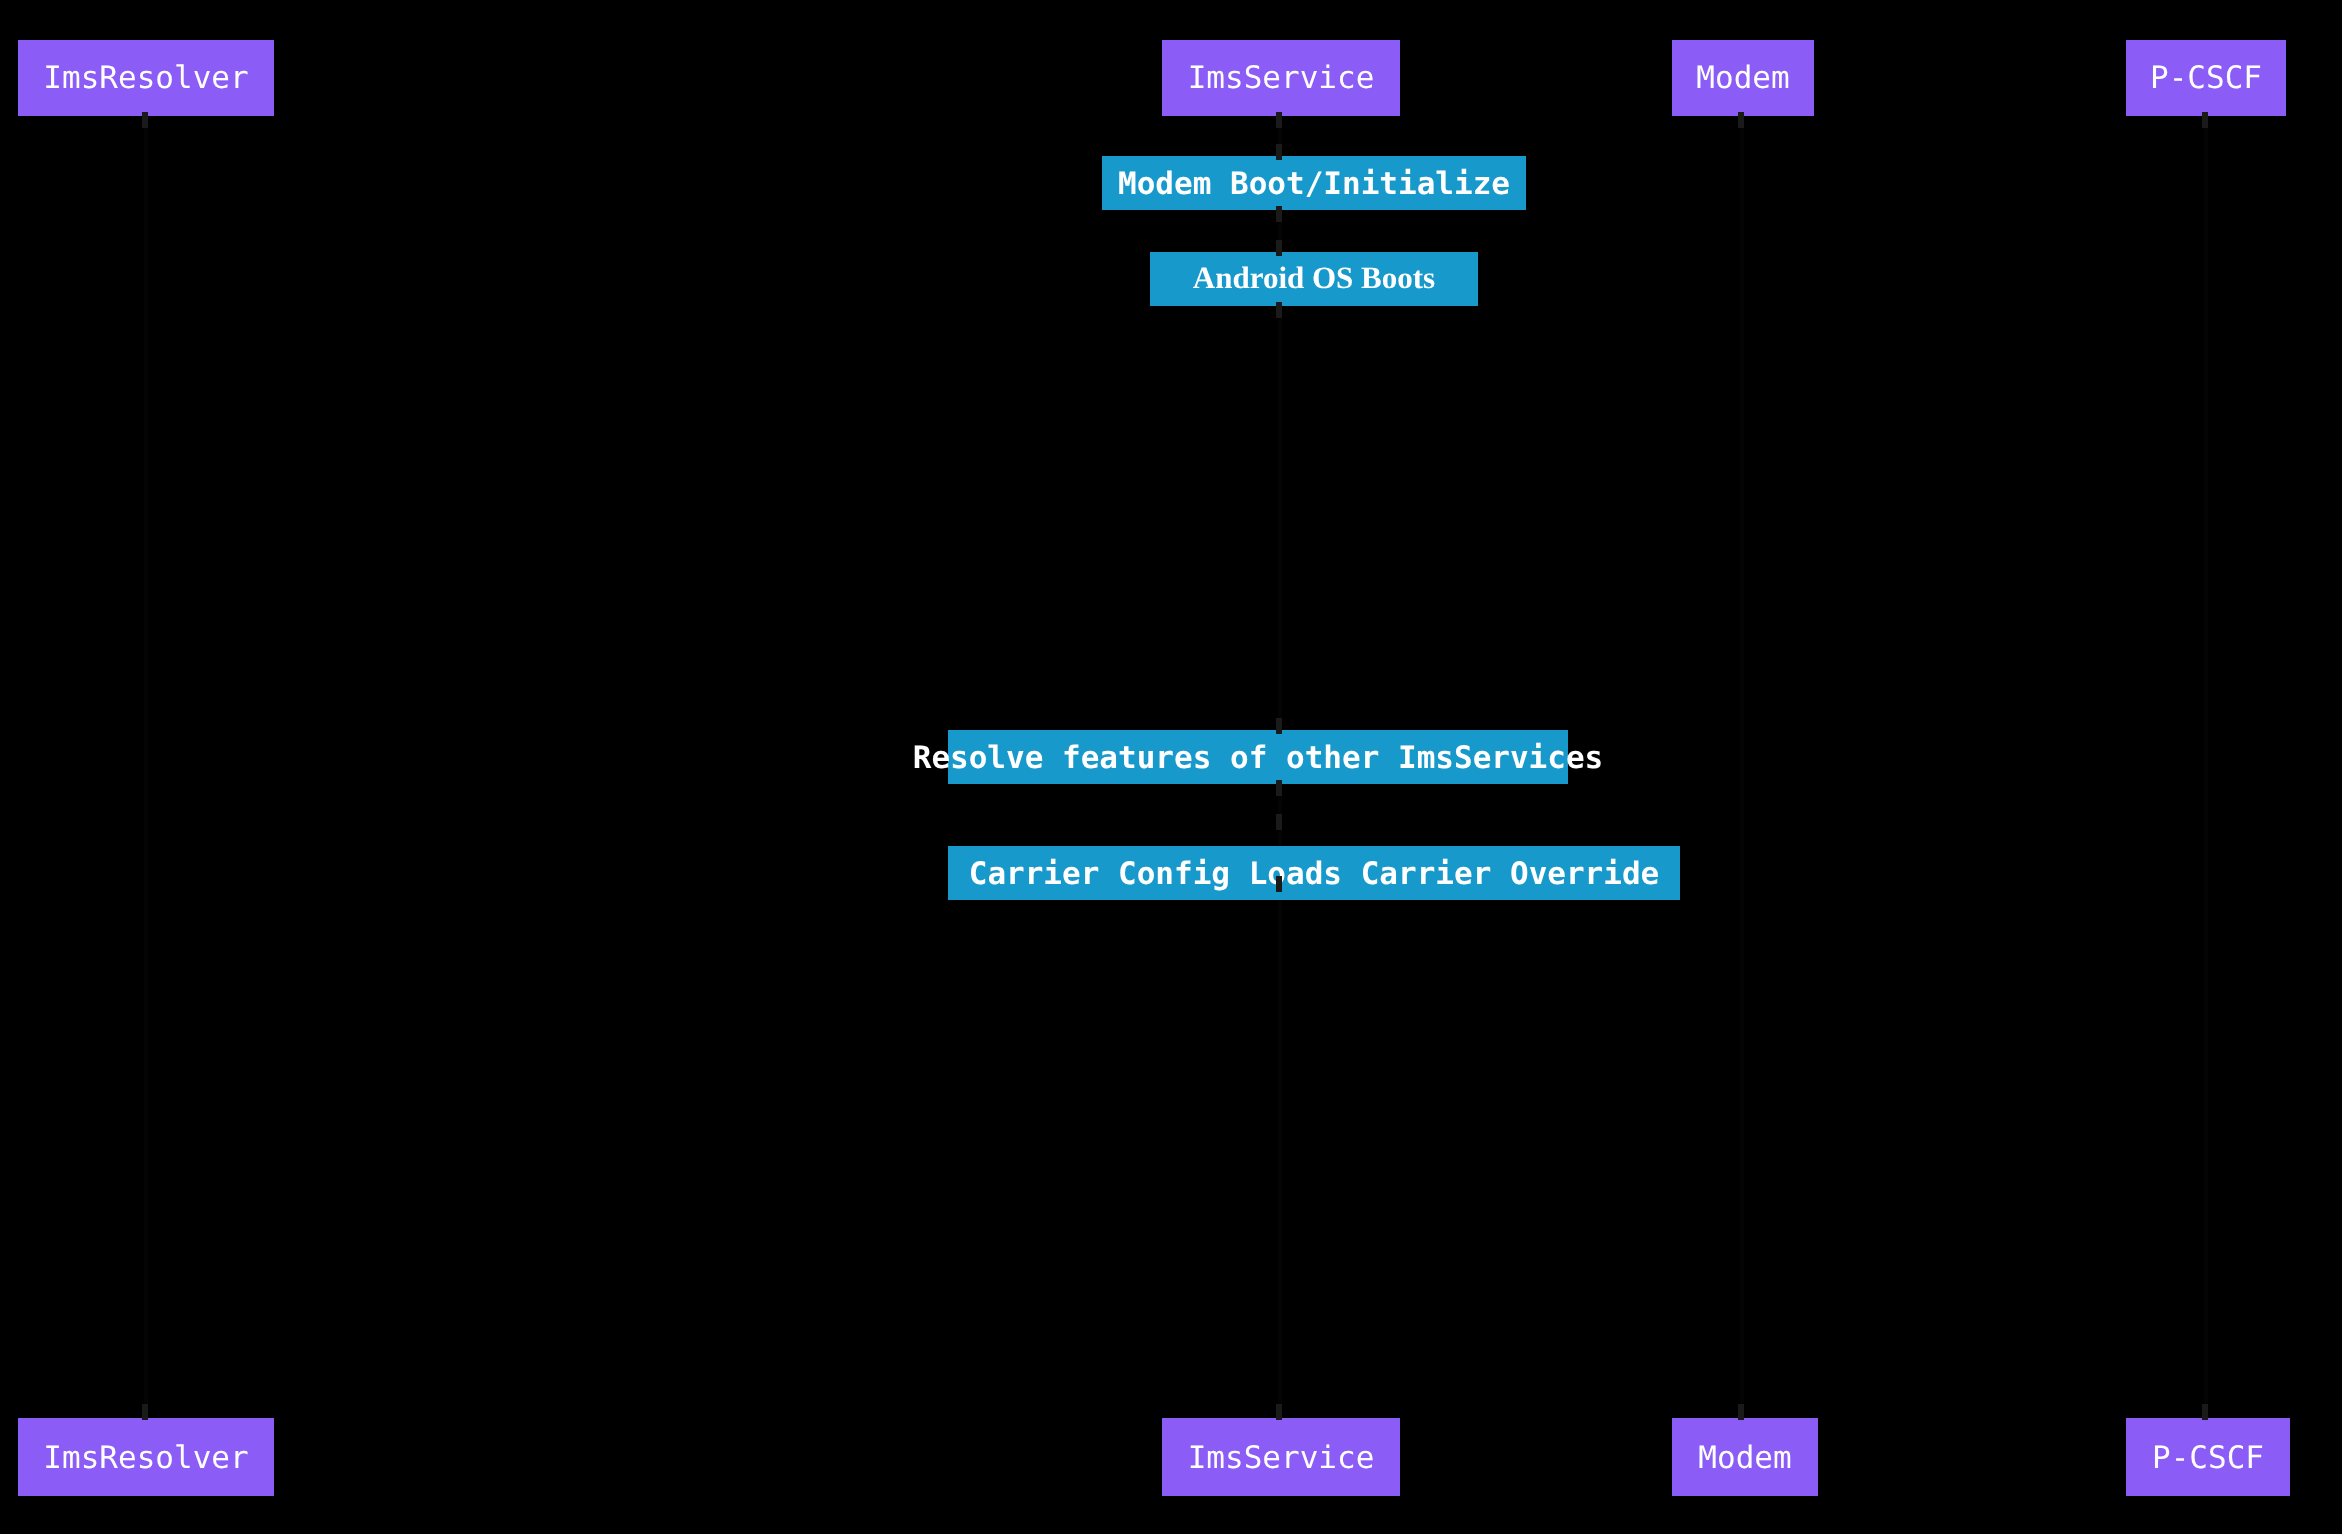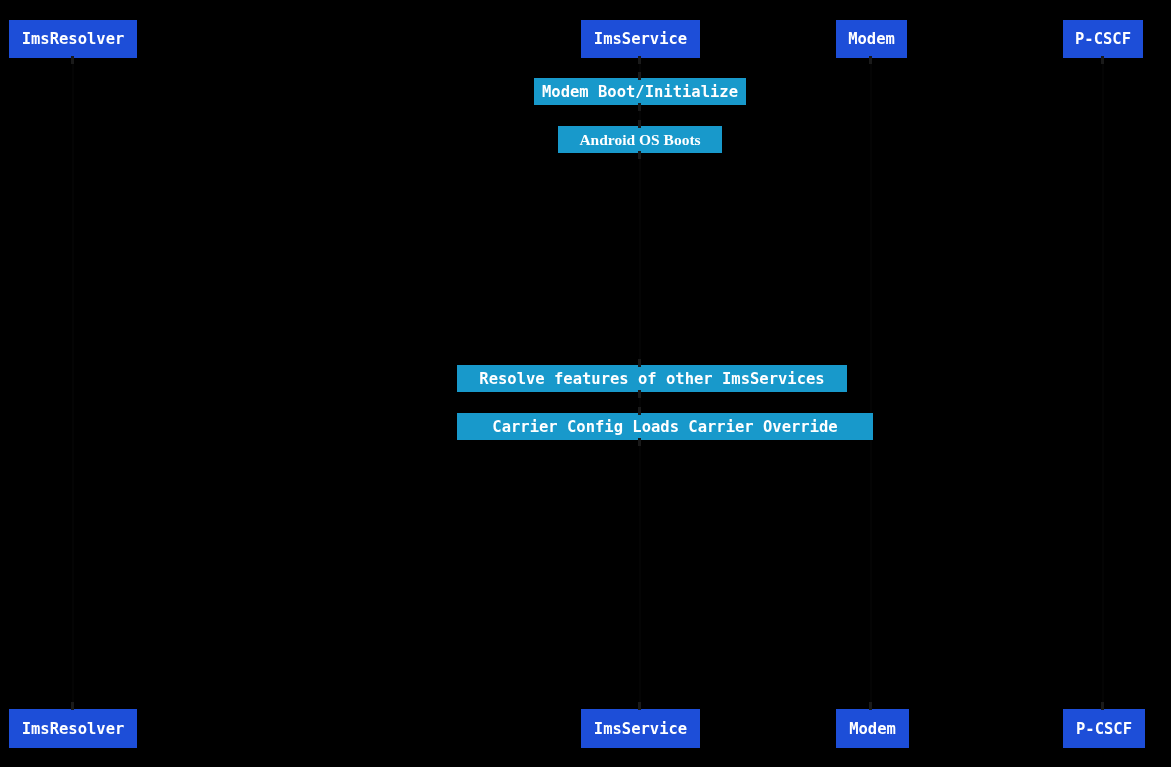--- a/index.html
+++ b/index.html
@@ -22,41 +22,42 @@
   }
   .stub {
     position: absolute;
     width: 3px;
     height: 8px;
     background: #1a1a1a;
   }
   .participant {
     position: absolute;
     height: 38px;
-    background: #1d4ed8;
+    background: #8b5cf6;
     color: #ffffff;
     font-size: 15.5px;
-    font-weight: bold;
+    font-weight: normal;
     display: flex;
     align-items: center;
     justify-content: center;
     white-space: nowrap;
   }
   .participant.bottom { height: 39px; }
   .note {
     position: absolute;
     height: 27px;
     background: #1899cb;
     color: #ffffff;
     font-size: 15.5px;
     font-weight: bold;
     display: flex;
     align-items: center;
     justify-content: center;
     white-space: nowrap;
+    margin-left: 17px;
   }
 </style>
 </head>
 <body>
 
 <div class="stage">
 
   <div class="lifeline" style="left:72px; top:58px; height:651px;"></div>
   <div class="lifeline" style="left:639px; top:58px; height:651px;"></div>
   <div class="lifeline" style="left:870px; top:58px; height:651px;"></div>
@@ -67,22 +68,22 @@
   <div class="participant" style="left:836px; top:20px; width:71px;">Modem</div>
   <div class="participant" style="left:1063px; top:20px; width:80px;">P-CSCF</div>
 
   <div class="participant bottom" style="left:9px; top:709px; width:128px;">ImsResolver</div>
   <div class="participant bottom" style="left:581px; top:709px; width:119px;">ImsService</div>
   <div class="participant bottom" style="left:836px; top:709px; width:73px;">Modem</div>
   <div class="participant bottom" style="left:1063px; top:709px; width:82px;">P-CSCF</div>
 
   <div class="note" style="left:534px; top:78px; width:212px;">Modem Boot/Initialize</div>
   <div class="note" style="left:558px; top:126px; width:164px;font-family:Liberation Serif, serif;">Android OS Boots</div>
-  <div class="note" style="left:457px; top:365px; width:390px;">Resolve features of other ImsServices</div>
-  <div class="note" style="left:457px; top:413px; width:416px;">Carrier Config Loads Carrier Override</div>
+  <div class="note" style="left:457px; top:365px; width:310px;">Resolve features of other ImsServices</div>
+  <div class="note" style="left:457px; top:423px; width:366px;">Carrier Config Loads Carrier Override</div>
 
   <div class="stub" style="left:71px; top:56px;"></div>
   <div class="stub" style="left:71px; top:702px;"></div>
 
   <div class="stub" style="left:638px; top:56px;"></div>
   <div class="stub" style="left:638px; top:72px;"></div>
   <div class="stub" style="left:638px; top:103px;"></div>
   <div class="stub" style="left:638px; top:120px;"></div>
   <div class="stub" style="left:638px; top:151px;"></div>
   <div class="stub" style="left:638px; top:359px;"></div>

